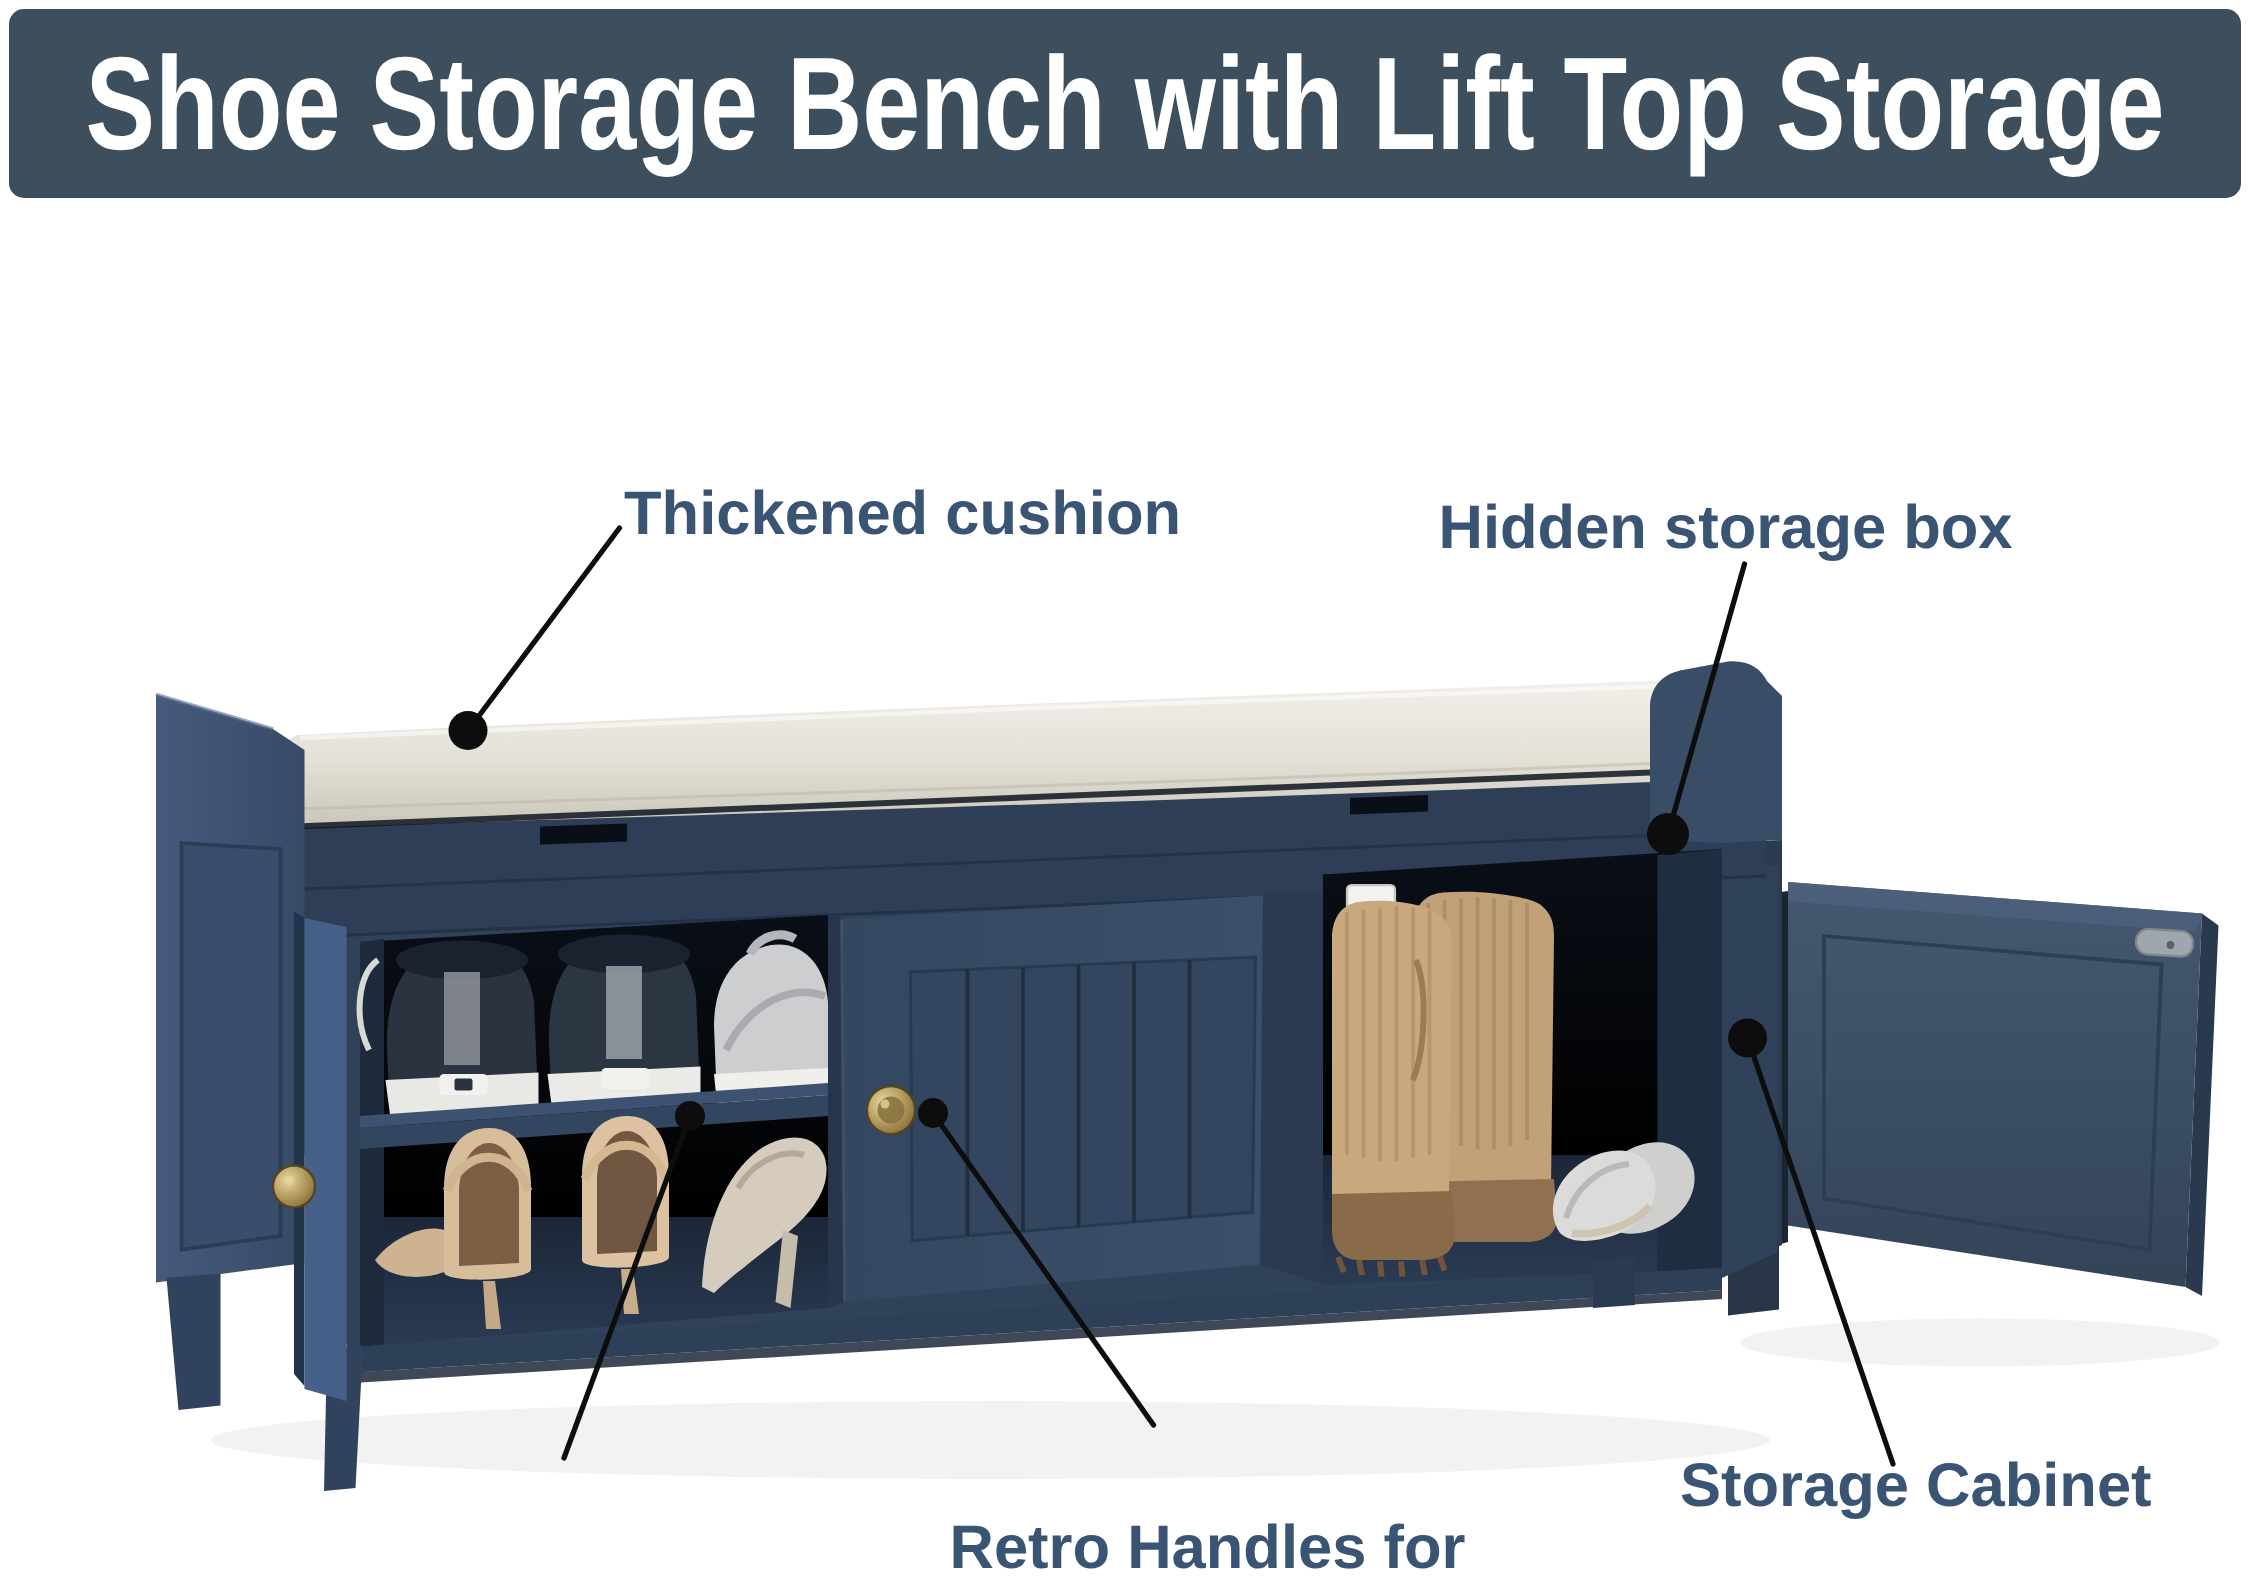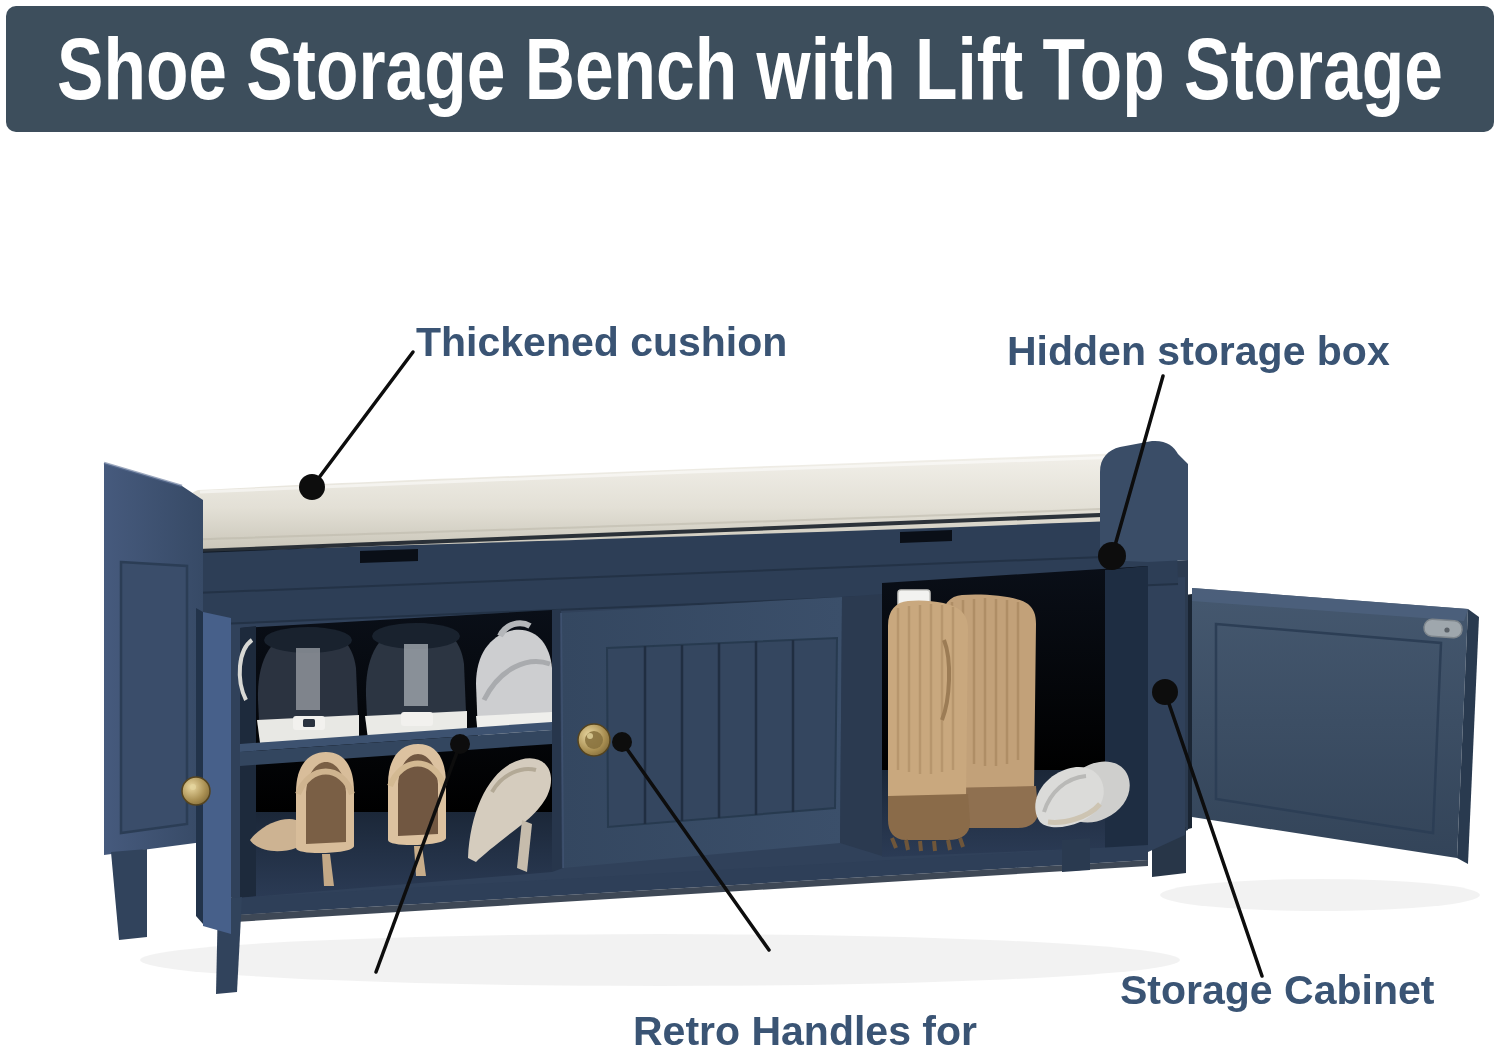--- a/index.html
+++ b/index.html
@@ -5,21 +5,21 @@
   html,body{margin:0;padding:0;}
   .screen{position:relative;width:1500px;height:1052px;background:#ffffff;
           font-family:"Liberation Sans", sans-serif;overflow:hidden;padding-left:28px;}
   .banner-svg{position:absolute;left:0;top:0;width:1500px;height:138px;}
   .banner-title{font-family:"Liberation Sans", sans-serif;font-weight:bold;
                 font-size:88px;fill:#ffffff;}
   .scene-svg{position:absolute;left:0;top:0;width:1500px;height:1052px;}
   .label{position:absolute;font-weight:700;font-size:41px;line-height:1.18;
          color:#3a5474;white-space:nowrap;z-index:5;}
   .label-thickened{left:416px;top:318px;}
-  .label-hidden{left:1007px;top:327px;}
+  .label-hidden{left:959px;top:327px;}
   .label-openshelf{left:278px;top:971px;}
   .label-retro{left:633px;top:1007px;}
   .label-cabinet{left:1120px;top:966px;}
   .callout-line{stroke:#0d0d0d;stroke-width:3.5;stroke-linecap:round;}
   .callout-dot{fill:#0d0d0d;}
 </style>
 </head>
 <body>
 
 <div class="screen">

